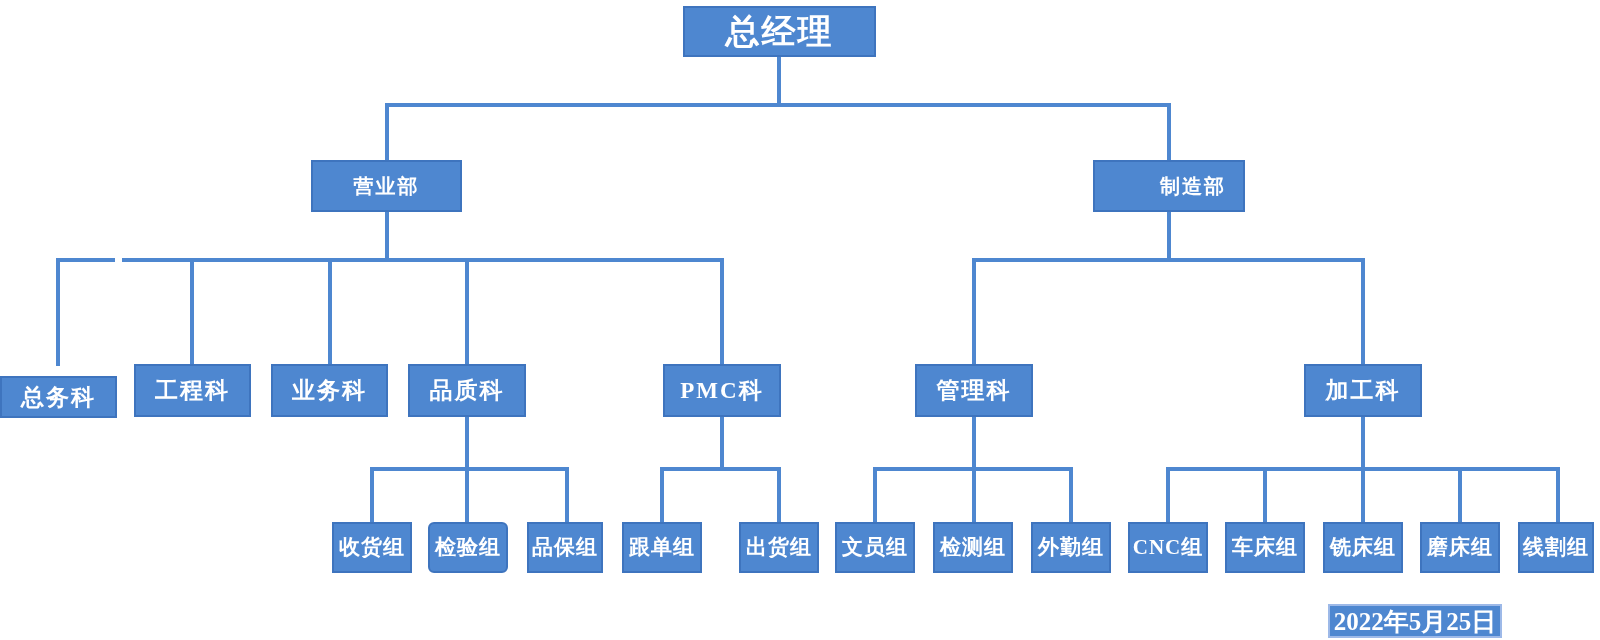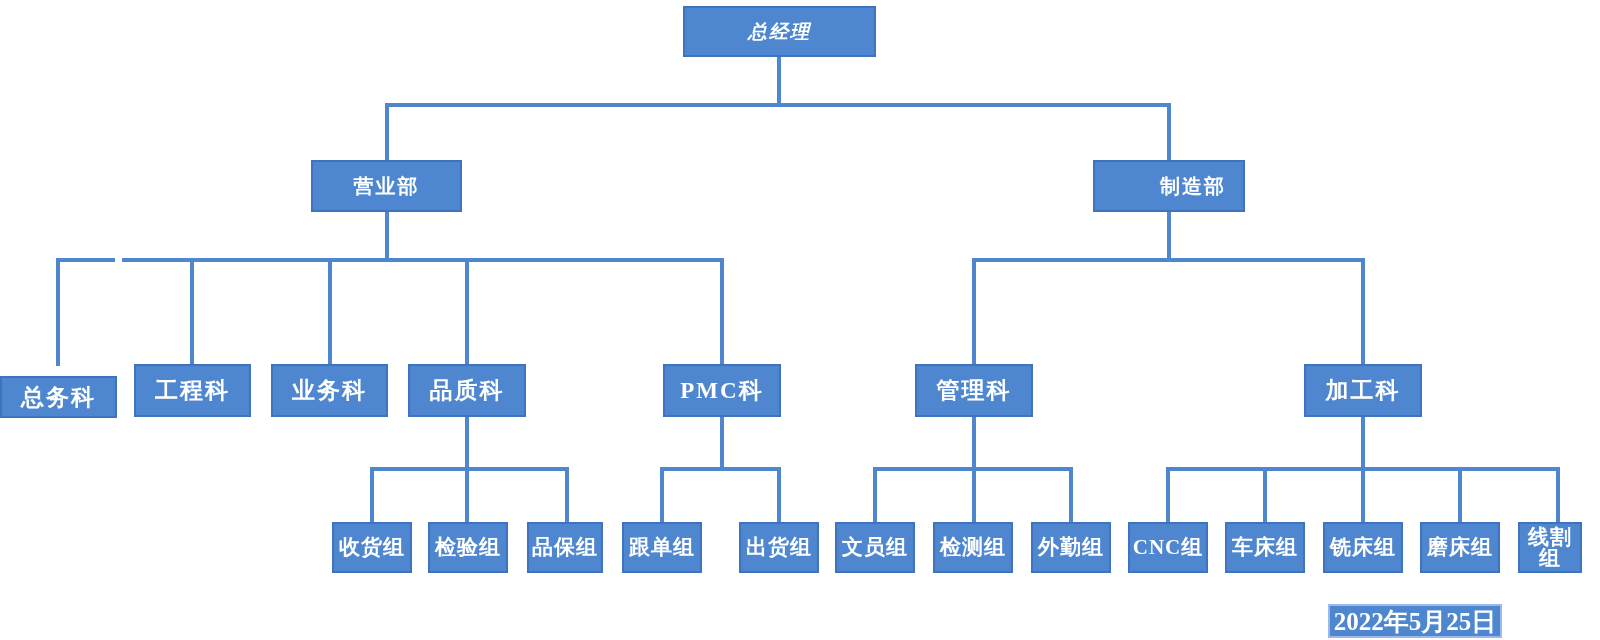--- a/index.html
+++ b/index.html
@@ -15,21 +15,21 @@
     background:var(--fill,#4E87D0);
     border:2px solid var(--border,#3E74BE);
     box-sizing:border-box;
     color:var(--text,#ffffff);
     font-weight:bold;
     display:flex;align-items:center;justify-content:center;
     text-align:center;
     letter-spacing:2px;
     line-height:1;
   }
-  .lv1{font-size:19px;font-style:italic;}
+  .lv1{font-size:34px;}
   .lv2{font-size:20px;}
   .lv3{font-size:23px;}
   .lv4{font-size:21px;letter-spacing:1px;}
   .date-node{
     font-size:25px;letter-spacing:0;
     border:2px solid var(--date-border,#9DB9E8);
   }
   .hline,.vline{position:absolute;background:var(--line,#4E87D0);}
   .hline{height:4px;}
   .vline{width:4px;}
@@ -87,28 +87,28 @@
 
   <div class="node lv3" style="left:0px;top:376px;width:117px;height:42px;">总务科</div>
   <div class="node lv3" style="left:134px;top:364px;width:117px;height:53px;">工程科</div>
   <div class="node lv3" style="left:271px;top:364px;width:117px;height:53px;">业务科</div>
   <div class="node lv3" style="left:408px;top:364px;width:118px;height:53px;">品质科</div>
   <div class="node lv3" style="left:663px;top:364px;width:118px;height:53px;">PMC科</div>
   <div class="node lv3" style="left:915px;top:364px;width:118px;height:53px;">管理科</div>
   <div class="node lv3" style="left:1304px;top:364px;width:118px;height:53px;">加工科</div>
 
   <div class="node lv4" style="left:332px;top:522px;width:80px;height:51px;">收货组</div>
-  <div class="node lv4" style="left:428px;top:522px;width:80px;height:51px;">检验组</div>
+  <div class="node lv4" style="left:428px;top:522px;width:80px;height:51px;border-radius:6px;">检验组</div>
   <div class="node lv4" style="left:527px;top:522px;width:76px;height:51px;">品保组</div>
   <div class="node lv4" style="left:622px;top:522px;width:80px;height:51px;">跟单组</div>
   <div class="node lv4" style="left:739px;top:522px;width:80px;height:51px;">出货组</div>
   <div class="node lv4" style="left:835px;top:522px;width:80px;height:51px;">文员组</div>
   <div class="node lv4" style="left:933px;top:522px;width:80px;height:51px;">检测组</div>
   <div class="node lv4" style="left:1031px;top:522px;width:80px;height:51px;">外勤组</div>
   <div class="node lv4" style="left:1128px;top:522px;width:80px;height:51px;">CNC组</div>
   <div class="node lv4" style="left:1225px;top:522px;width:80px;height:51px;">车床组</div>
   <div class="node lv4" style="left:1323px;top:522px;width:80px;height:51px;">铣床组</div>
   <div class="node lv4" style="left:1420px;top:522px;width:80px;height:51px;">磨床组</div>
-  <div class="node lv4" style="left:1518px;top:522px;width:64px;height:51px;">线割组</div>
+  <div class="node lv4" style="left:1518px;top:522px;width:76px;height:51px;">线割组</div>
 
   <div class="node date-node" style="left:1328px;top:604px;width:174px;height:34px;">2022年5月25日</div>
 
 </div>
 
 </body></html>

